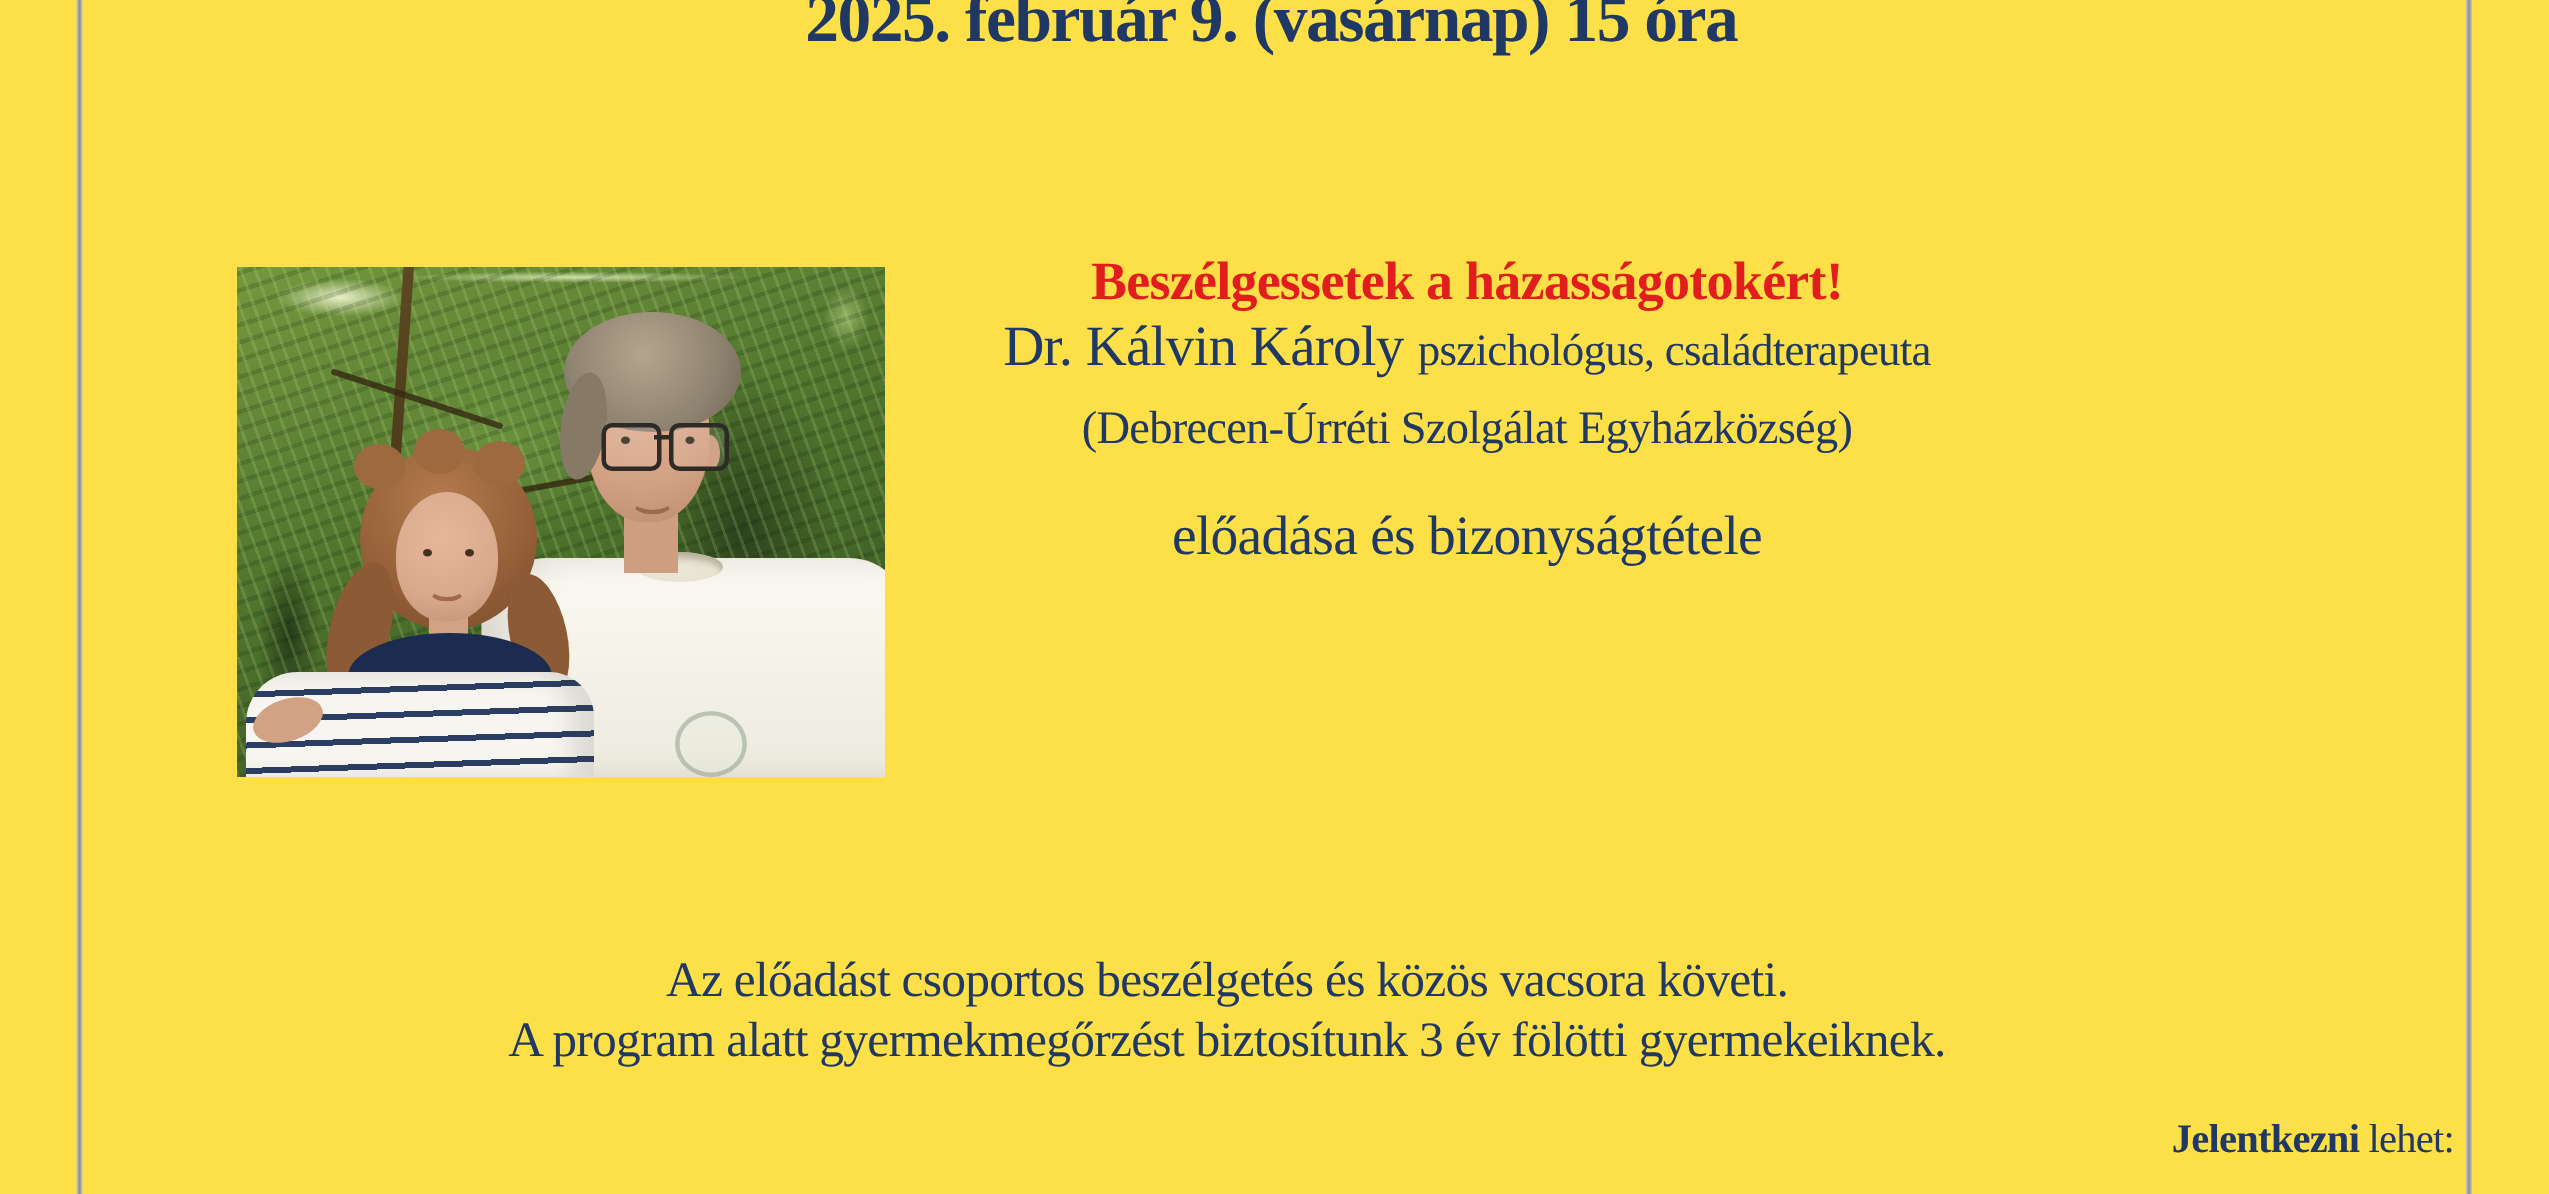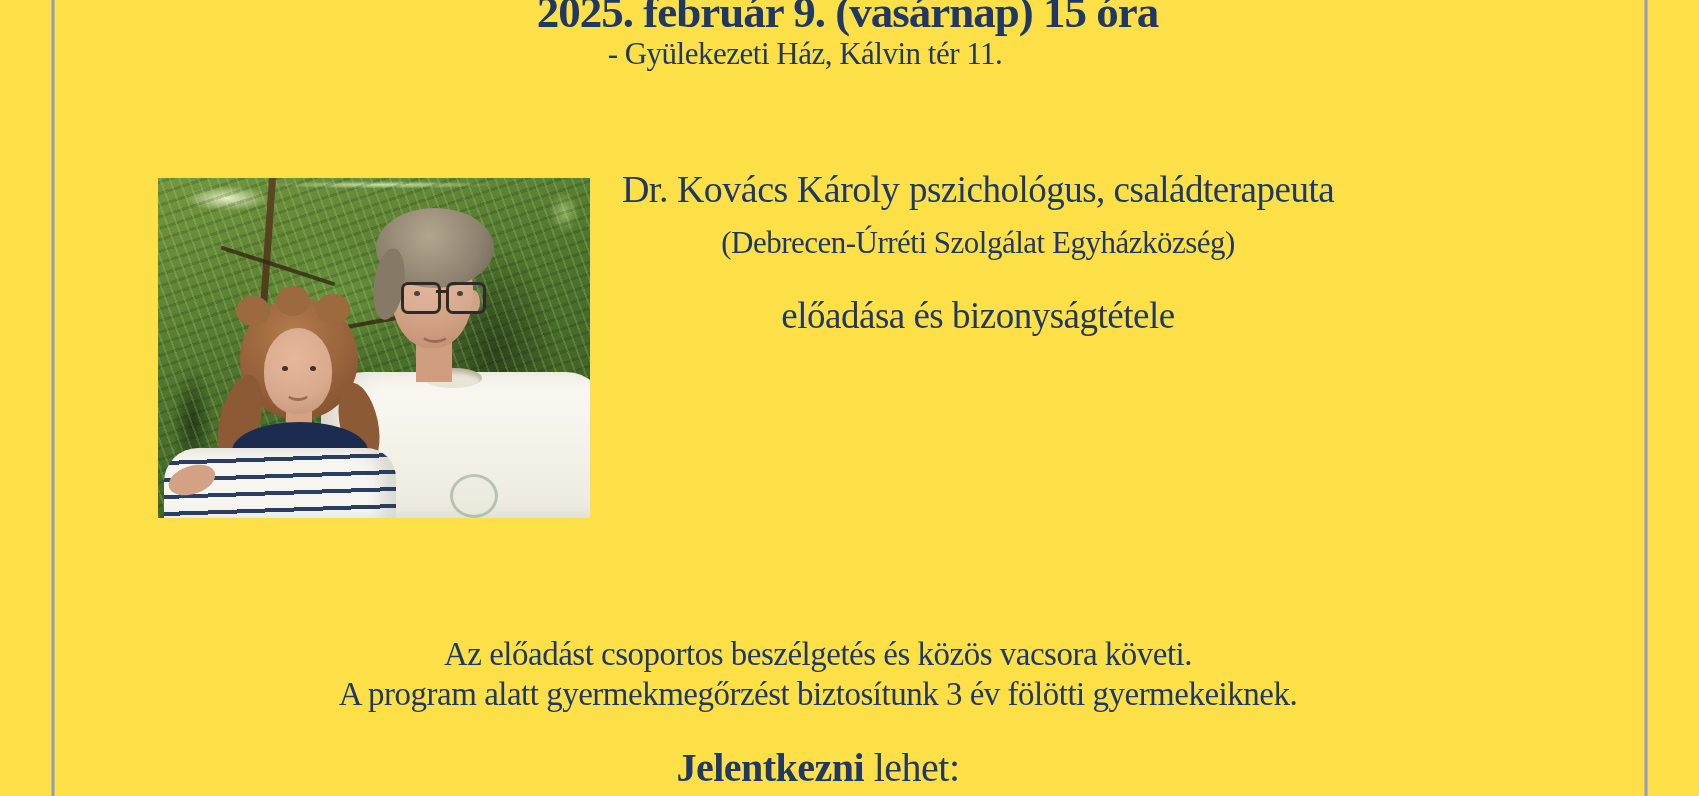--- a/index.html
+++ b/index.html
@@ -28,33 +28,33 @@
 
   
   .speaker-block{
     position:absolute;top:166px;left:600px;width:756px;
     text-align:center;letter-spacing:-0.5px;
   }
   .sp-line{white-space:nowrap;}
   .red-heading{font-size:36px;line-height:42px;font-weight:700;color:#e11d1d;}
   .name-line{line-height:47px;}
   .name-big{font-size:38px;}
-  .name-small{font-size:37px;margin-left:6px;}
+  .name-small{font-size:30px;margin-left:6px;}
   .org-line{font-size:38px;line-height:47px;}
   .org-sub{font-size:31px;line-height:45px;}
   .event-line{font-size:37px;line-height:46px;margin-top:28px;}
 
   
   .info-line{
     position:absolute;left:0;width:1636px;text-align:center;
     font-size:33px;letter-spacing:-0.5px;white-space:nowrap;
   }
   .info1{top:636px;}
   .info2{top:676px;}
-  .signup{top:744px;font-size:40px;}
+  .signup{top:744px;font-size:27px;text-align:right;}
   .signup .b{font-weight:700;}
 
   
   .photo{
     position:absolute;left:158px;top:178px;width:432px;height:340px;
     overflow:hidden;background:#47682c;
   }
   .photo-bg{
     position:absolute;inset:0;filter:blur(0.5px);
     background:
@@ -141,21 +141,20 @@
 </style>
 </head>
 <body>
 
 <div class="page">
 
   <div class="rule rule-left"></div>
   <div class="rule rule-right"></div>
 
   <div class="title">2025. február 9. (vasárnap) 15 óra</div>
-  <div class="subtitle">- Gyülekezeti Ház, Kálvin tér 11.</div>
 
   <div class="photo">
     <div class="photo-bg"></div>
     <div class="photo-needles"></div>
     <div class="trunk"></div>
     <div class="branch branch1"></div>
     <div class="branch branch2"></div>
 
     <div class="person">
       <div class="man-shirt"></div>
@@ -187,22 +186,23 @@
       <div class="w-eye w-eye-l"></div>
       <div class="w-eye w-eye-r"></div>
       <div class="w-smile"></div>
       <div class="w-collar"></div>
       <div class="w-shirt"></div>
       <div class="hand"></div>
     </div>
   </div>
 
   <div class="speaker-block">
+    <div class="sp-line red-heading">Beszélgessetek a házasságotokért!</div>
     <div class="sp-line name-line">
-      <span class="name-big">Dr. Kovács Károly</span>
+      <span class="name-big">Dr. Kálvin Károly</span>
       <span class="name-small">pszichológus, családterapeuta</span>
     </div>
     <div class="sp-line org-sub">(Debrecen-Úrréti Szolgálat Egyházközség)</div>
     <div class="sp-line event-line">előadása és bizonyságtétele</div>
   </div>
 
   <div class="info-line info1">Az előadást csoportos beszélgetés és közös vacsora követi.</div>
   <div class="info-line info2">A program alatt gyermekmegőrzést biztosítunk 3 év fölötti gyermekeiknek.</div>
   <div class="info-line signup">
     <span class="b">Jelentkezni</span>

